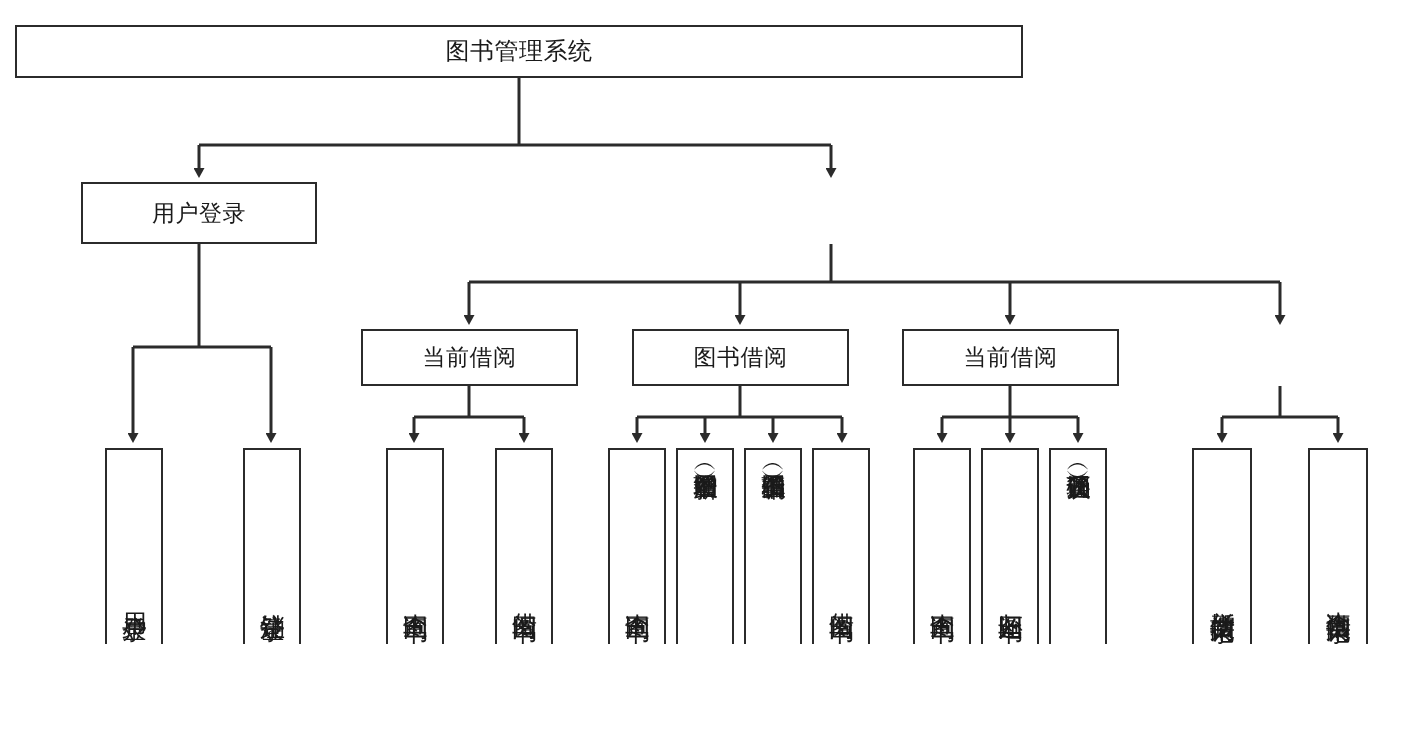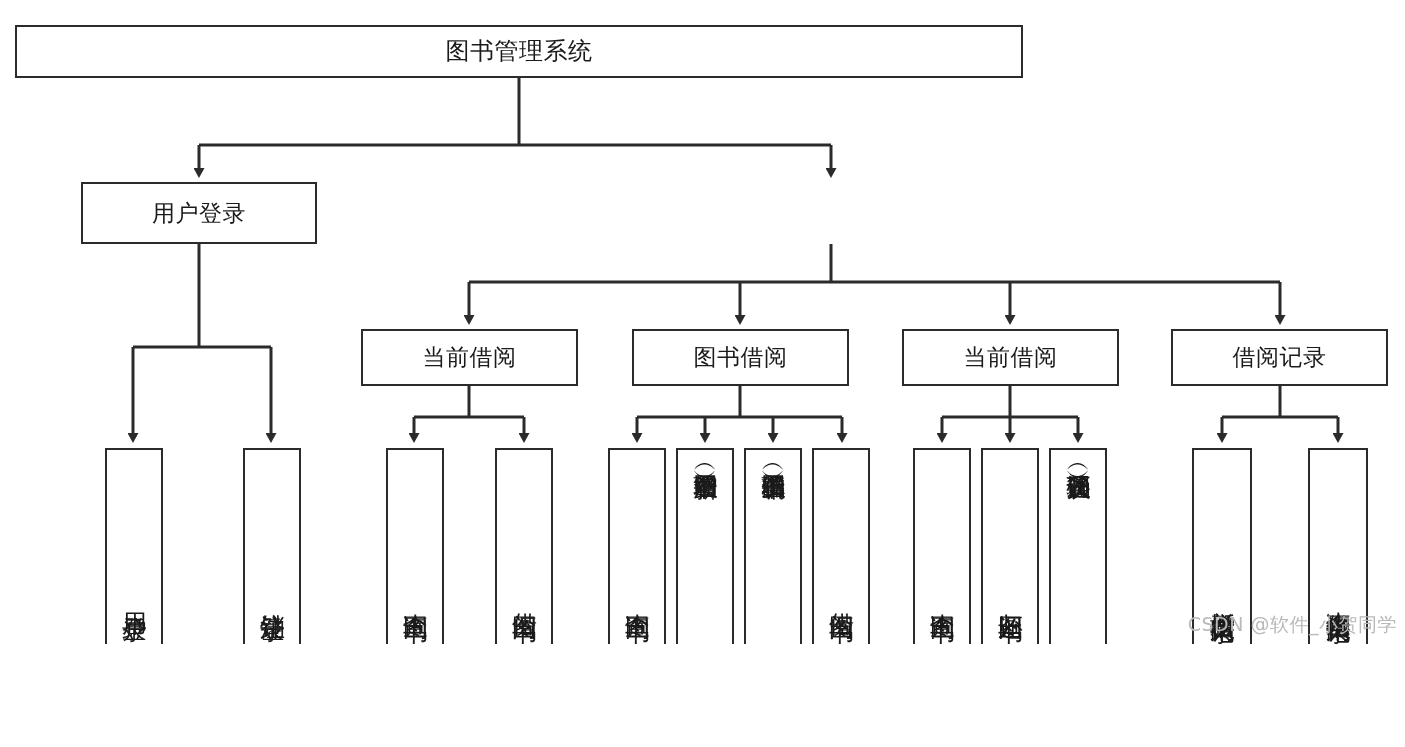--- a/index.html
+++ b/index.html
@@ -151,23 +151,20 @@
 
   <div class="node h" style="left:361px; top:317px; width:217px; height:57px;">
     <span class="label">当前借阅</span>
   </div>
   <div class="node h" style="left:632px; top:317px; width:217px; height:57px;align-items:center;">
     <span class="label">图书借阅</span>
   </div>
   <div class="node h" style="left:902px; top:317px; width:217px; height:57px;">
     <span class="label">当前借阅</span>
   </div>
-  <div class="node h" style="left:1171px; top:317px; width:217px; height:57px;">
-    <span class="label">借阅记录</span>
-  </div>
 
   <div class="node v mid" style="left:105px; top:436px; width:58px; height:298px;">
     <span class="label">用户登录</span>
   </div>
   <div class="node v mid" style="left:243px; top:436px; width:58px; height:298px;">
     <span class="label">注销登录</span>
   </div>
 
   <div class="node v mid" style="left:386px; top:436px; width:58px; height:298px;">
     <span class="label">查询图书</span>
@@ -199,15 +196,14 @@
     <span class="label">确认归还（管理员）</span>
   </div>
 
   <div class="node v mid" style="left:1192px; top:436px; width:60px; height:298px;">
     <span class="label">新增借阅记录</span>
   </div>
   <div class="node v mid" style="left:1308px; top:436px; width:60px; height:298px;">
     <span class="label">查询借阅记录</span>
   </div>
 
-  <div id="watermark">CSDN @软件_小贺同学</div>
 
 </div>
 
 </body></html>

